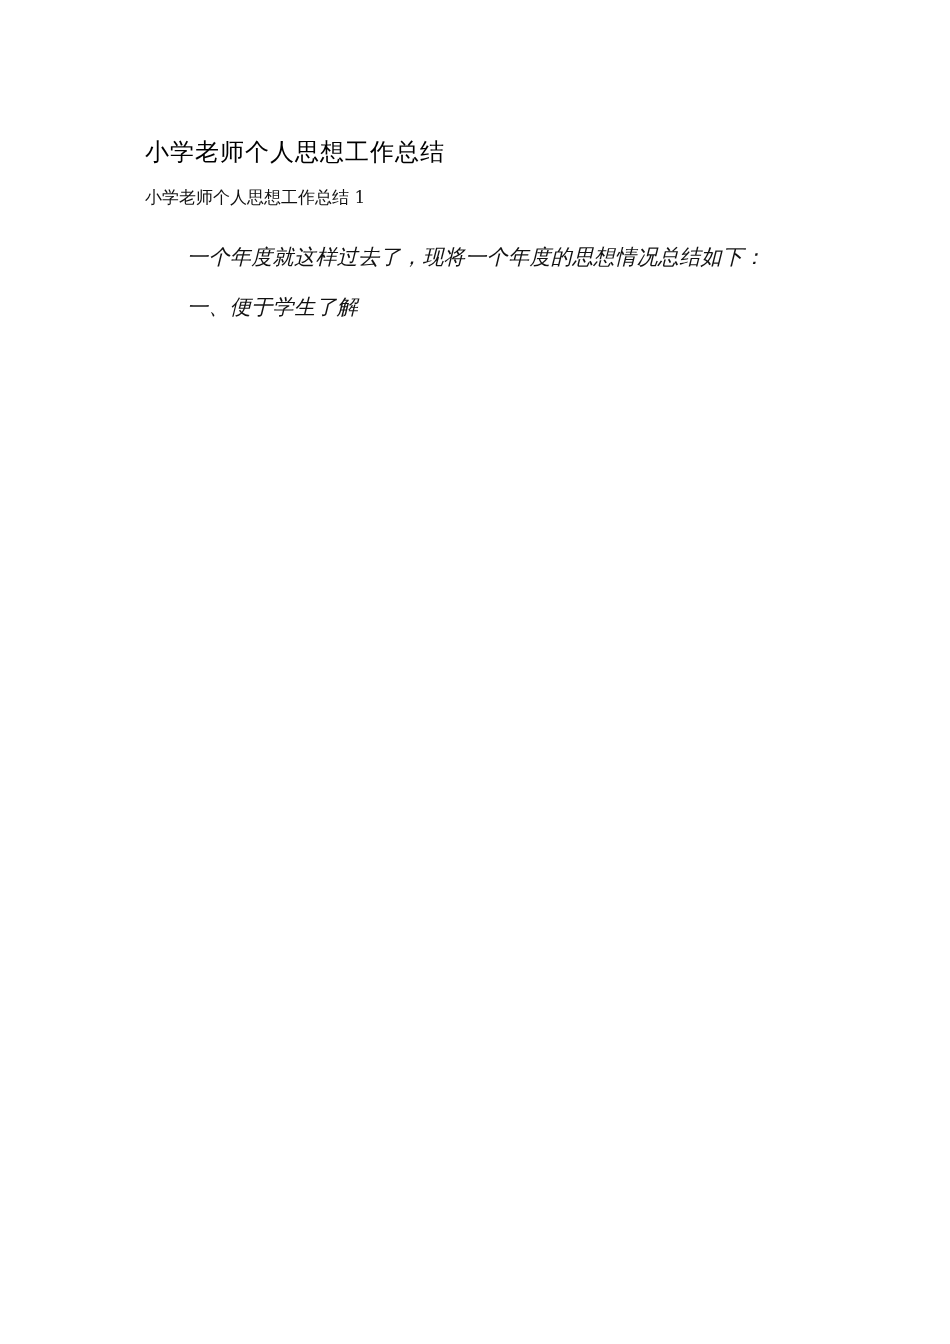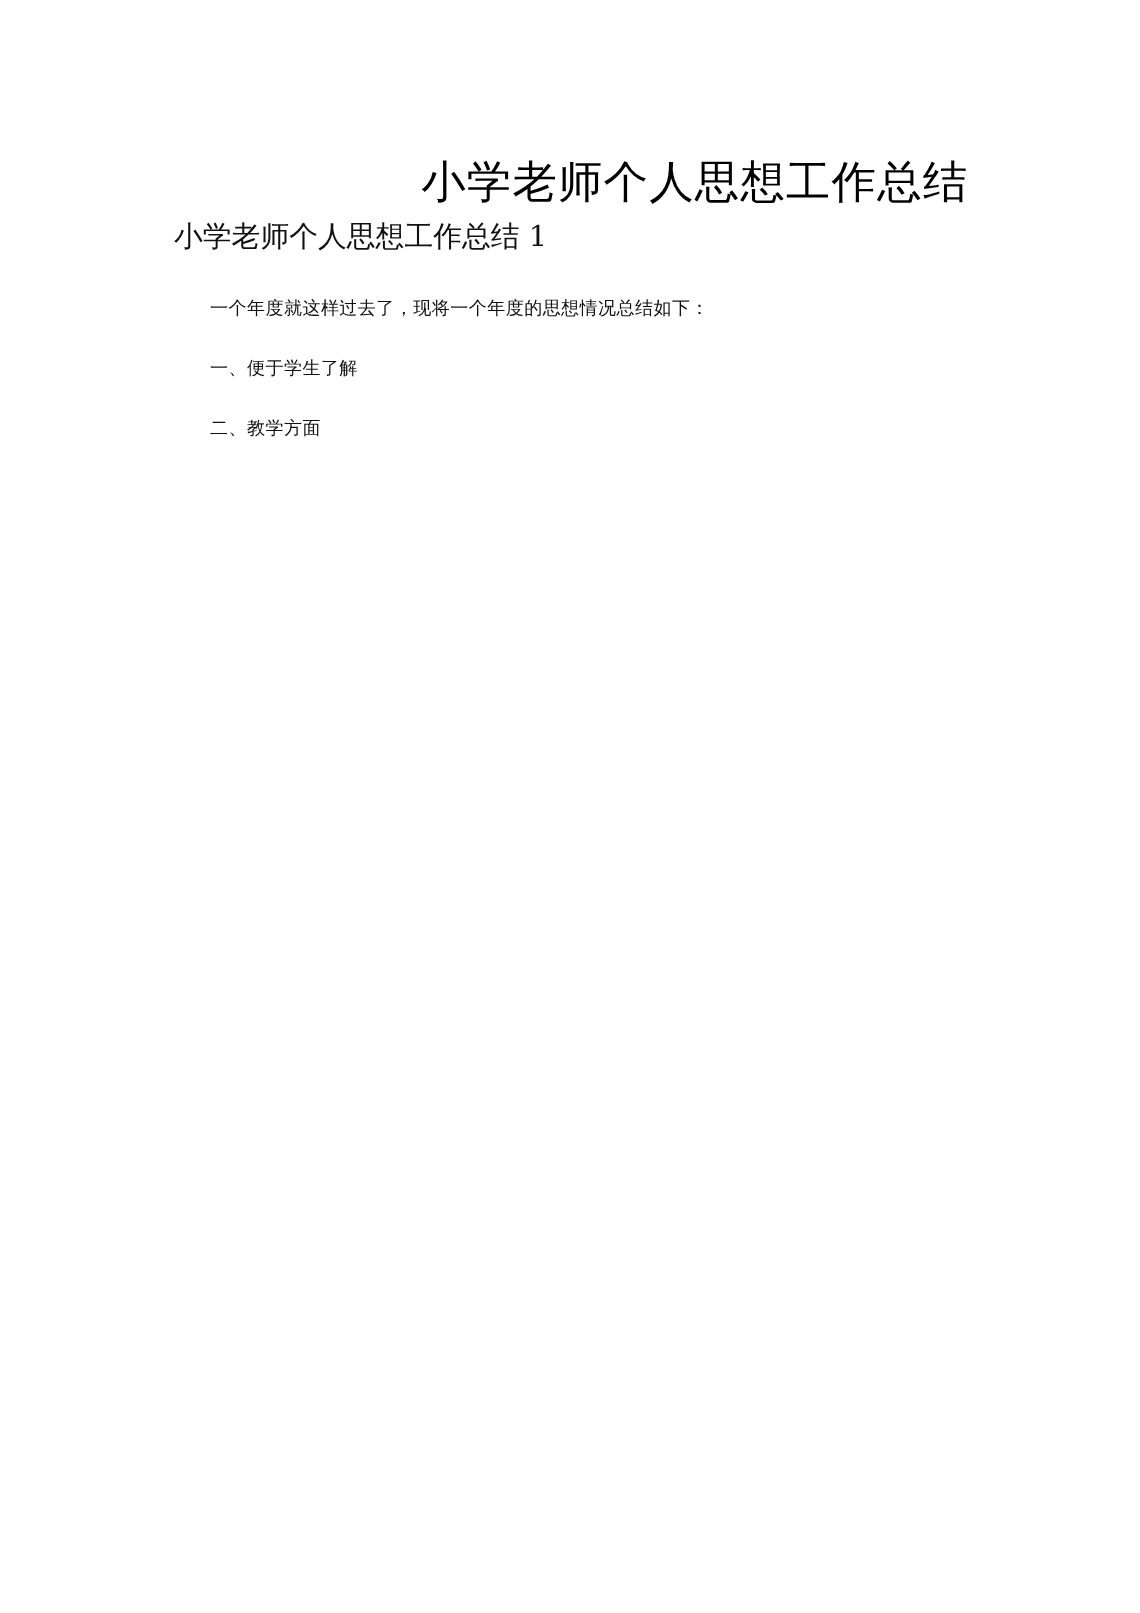--- a/index.html
+++ b/index.html
@@ -16,45 +16,45 @@
       font-family: "DejaVu Serif", "Liberation Serif", serif;
     }
     .page {
       position: absolute;
       left: 145px;
       top: 128px;
       width: 662px;
     }
     .doc-title {
       font-family: "DejaVu Sans", "Liberation Sans", sans-serif;
-      font-size: 37px;
+      font-size: 24px;
       line-height: 48px;
-      text-align: right;
+      text-align: left;
       margin: 0 0 6px 0;
       font-weight: normal;
       letter-spacing: 1px;
       color: #000;
     }
     .subtitle {
-      font-size: 24px;
+      font-size: 17px;
       line-height: 30px;
       margin: 0 0 20px 0;
     }
     .para {
-      font-size: 15px;
+      font-size: 21px;
       line-height: 50px;
       margin: 0;
       text-indent: 2em;
       text-align: justify;
       text-align-last: left;
       letter-spacing: 0.4px;
+      font-style: italic;
     }
   </style>
 </head>
 <body>
 
 <div class="page">
   <h1 class="doc-title">小学老师个人思想工作总结</h1>
   <div class="subtitle">小学老师个人思想工作总结 1</div>
   <p class="para">一个年度就这样过去了，现将一个年度的思想情况总结如下：</p>
   <p class="para">一、便于学生了解</p>
-  <p class="para">二、教学方面</p>
 </div>
 
 </body></html>

